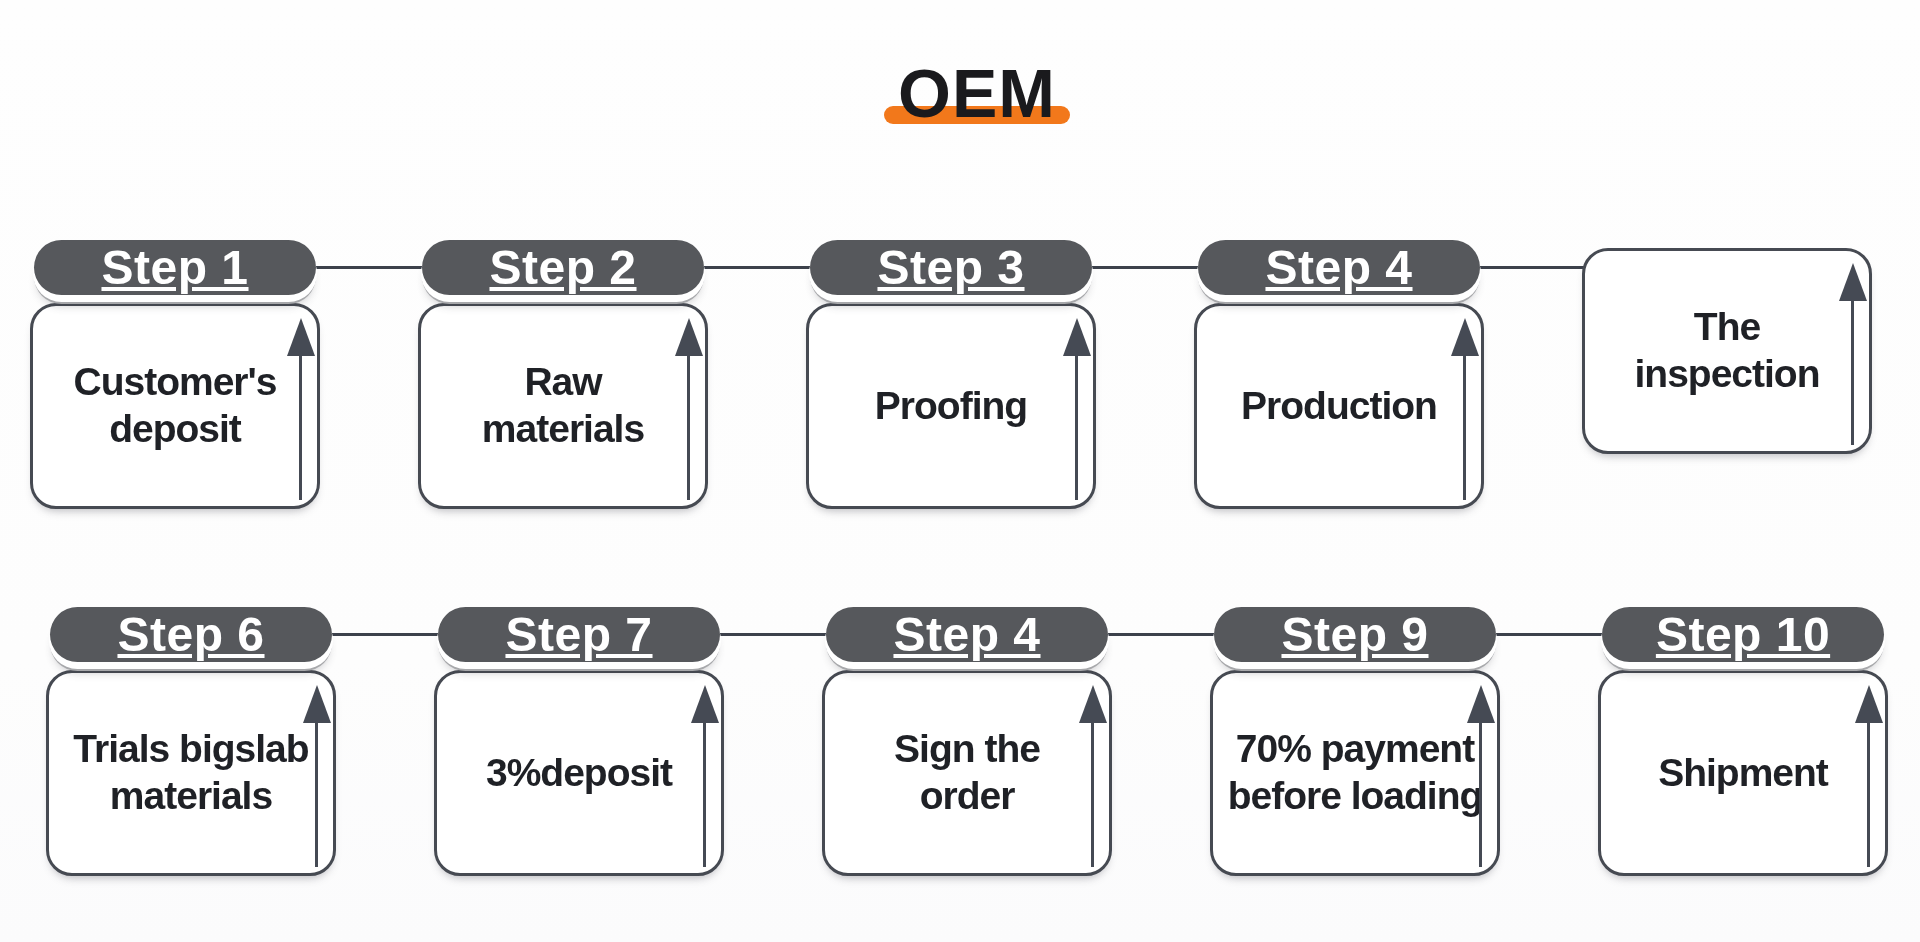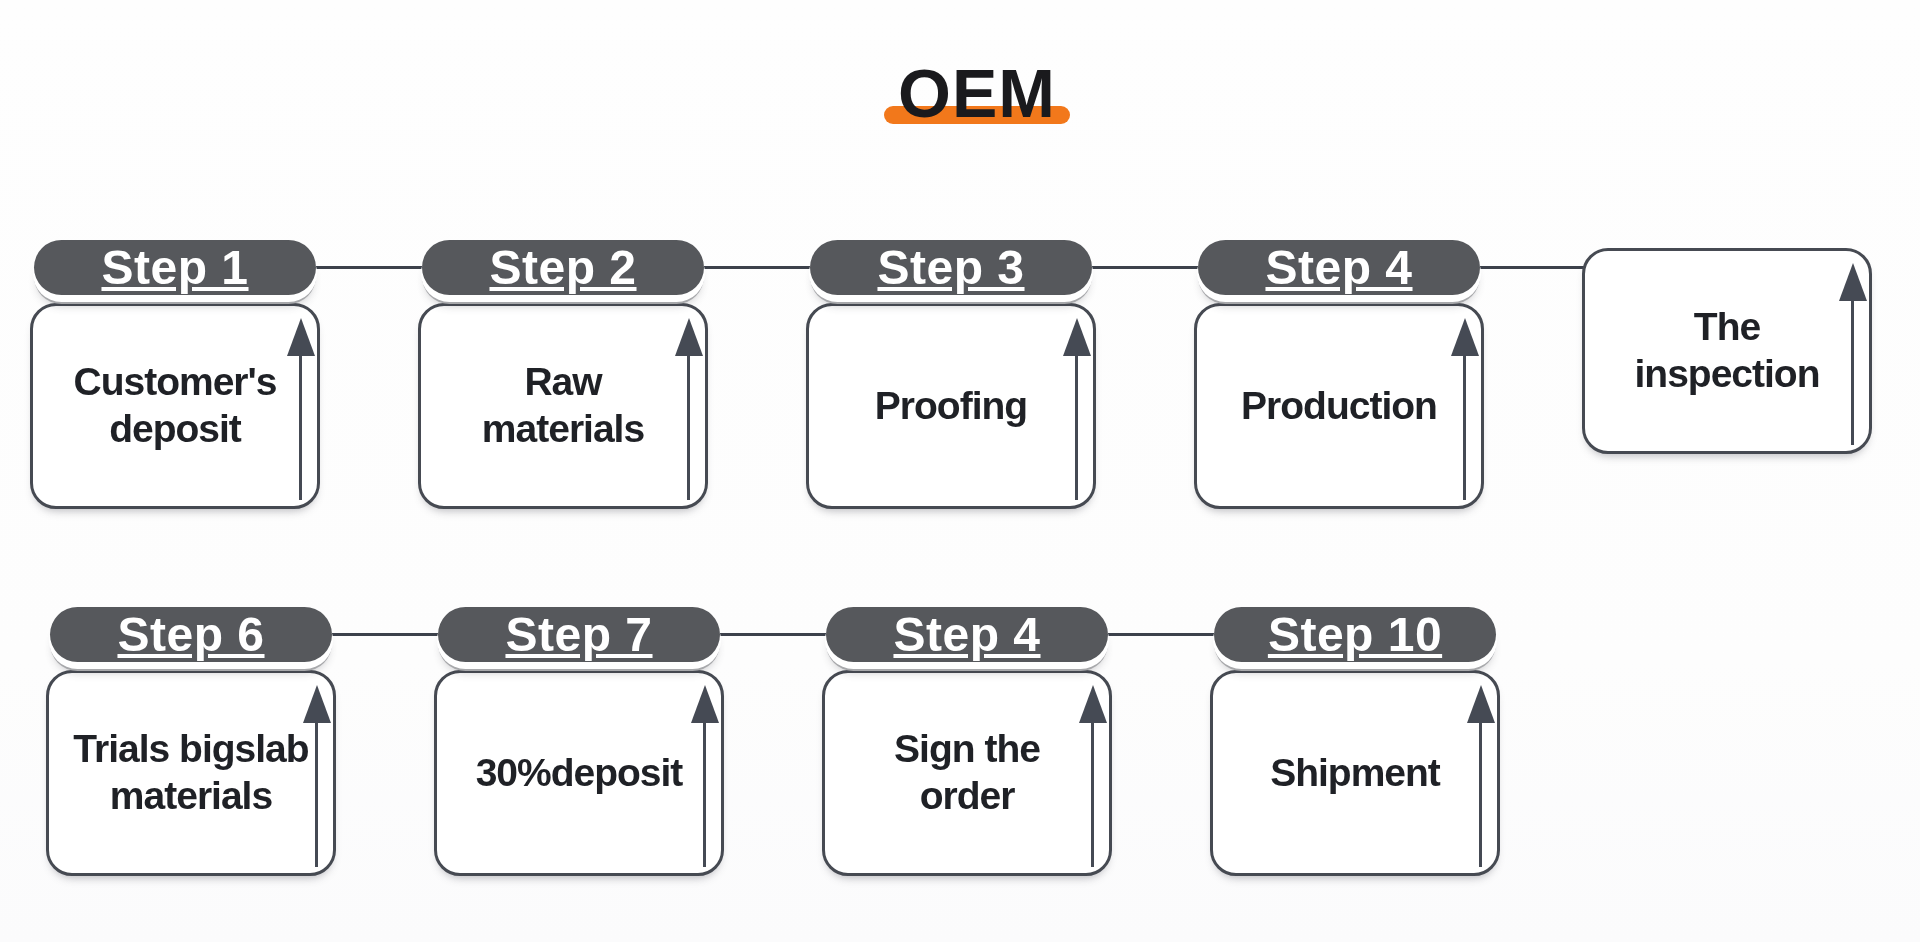--- a/index.html
+++ b/index.html
@@ -156,21 +156,21 @@
           </span>
       </div>
     </div>
 
     <div class="step-col">
       <div class="pill">
         <span class="pill-label">Step 7</span>
       </div>
       <div class="connector"></div>
       <div class="box">
-        <span class="box-text">30%deposit</span>
+        <span class="box-text">3%deposit</span>
         <span class="arrow">
             <i class="head"></i>
             <i class="shaft"></i>
           </span>
       </div>
     </div>
 
     <div class="step-col">
       <div class="pill">
         <span class="pill-label">Step 4</span>
@@ -179,20 +179,34 @@
       <div class="box">
         <span class="box-text">Sign the
 order</span>
         <span class="arrow">
             <i class="head"></i>
             <i class="shaft"></i>
           </span>
       </div>
     </div>
 
+    <div class="step-col">
+      <div class="pill">
+        <span class="pill-label">Step 9</span>
+      </div>
+      <div class="connector"></div>
+      <div class="box">
+        <span class="box-text">70% payment
+before loading</span>
+        <span class="arrow">
+            <i class="head"></i>
+            <i class="shaft"></i>
+          </span>
+      </div>
+    </div>
 
     <div class="step-col">
       <div class="pill">
         <span class="pill-label">Step 10</span>
       </div>
 
       <div class="box">
         <span class="box-text">Shipment</span>
         <span class="arrow">
             <i class="head"></i>

